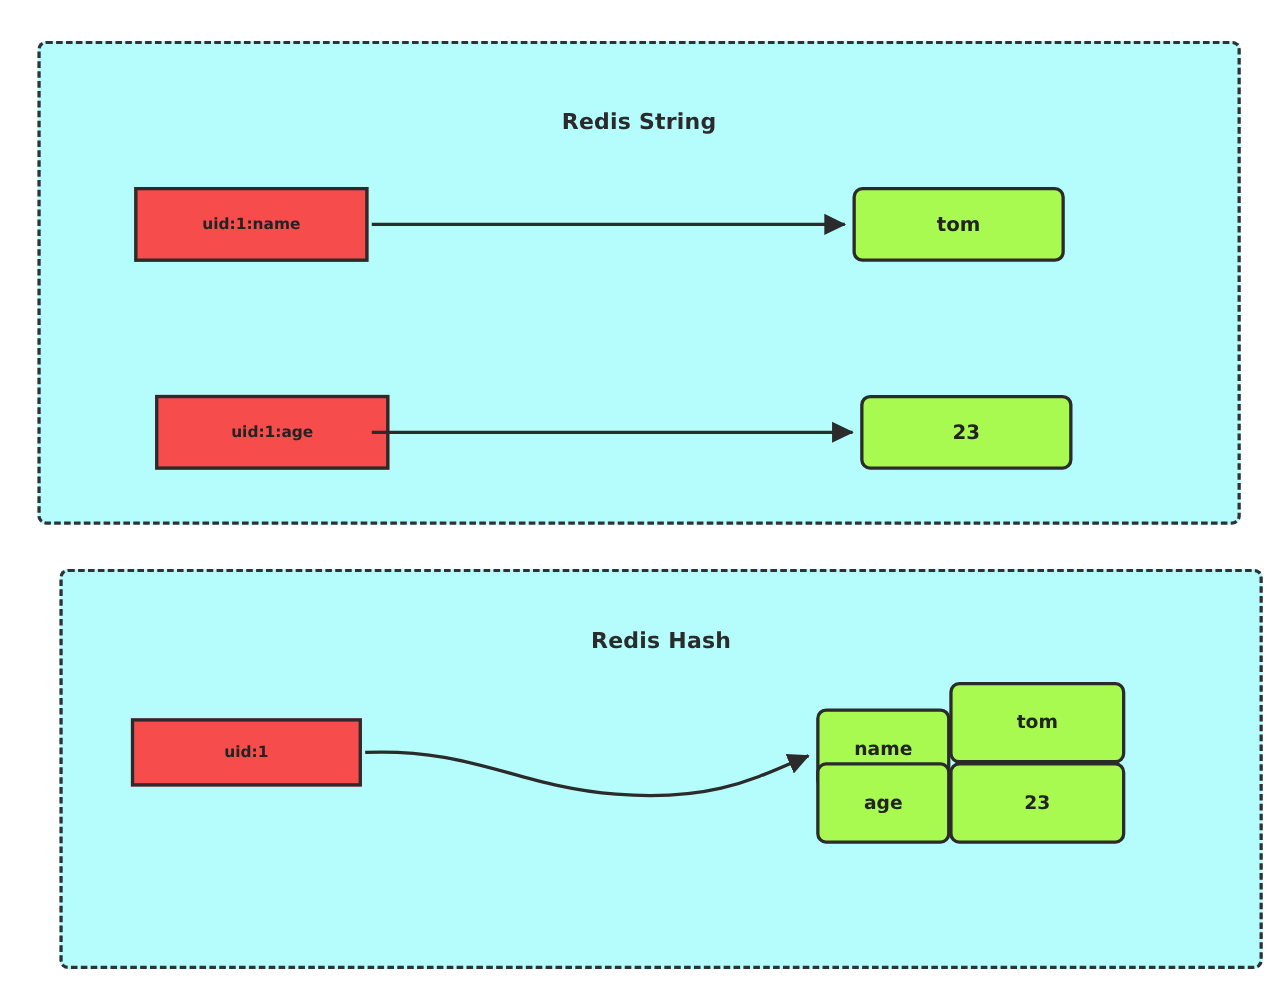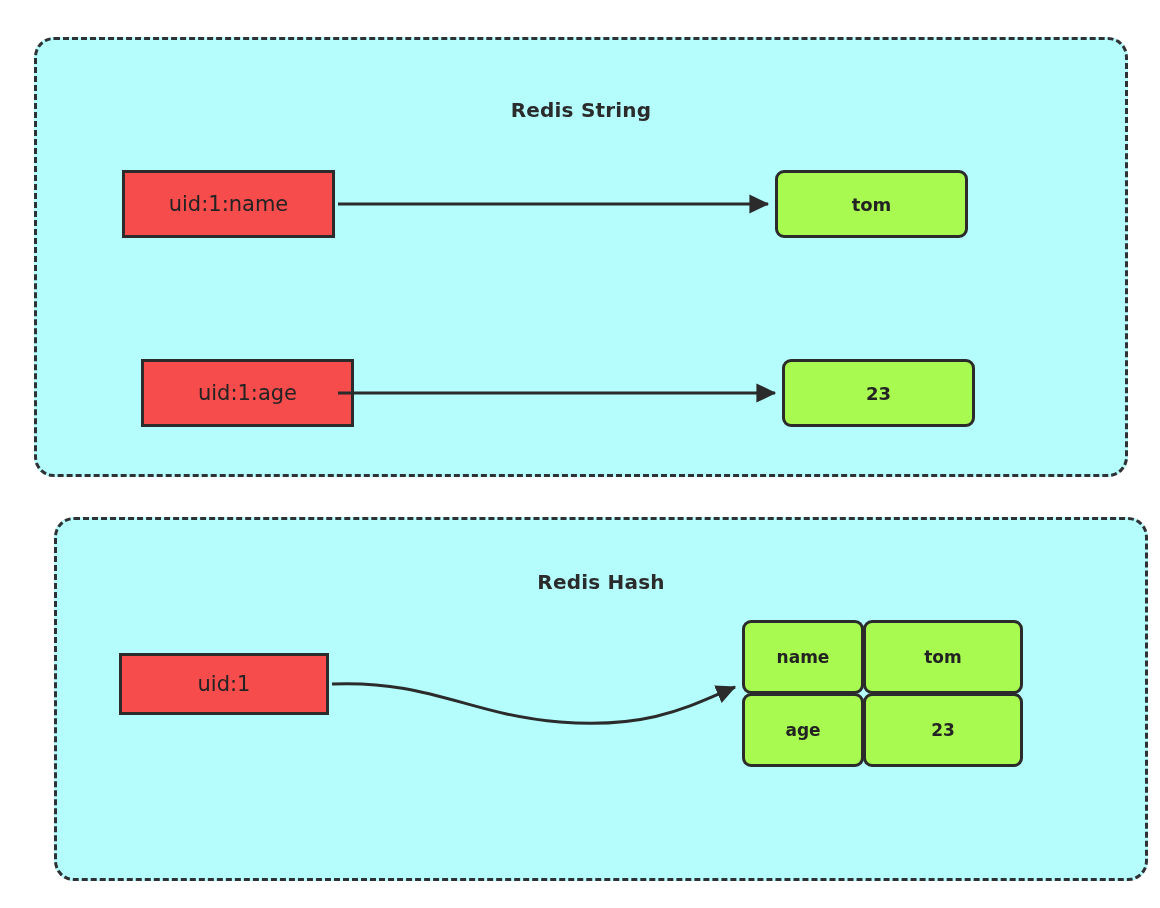--- a/index.html
+++ b/index.html
@@ -17,21 +17,21 @@
 
   #diagram-root {
     position: absolute;
     inset: 0;
   }
 
   .panel {
     position: absolute;
     background: #b5fdfd;
     border: 3px dashed #2f3235;
-    border-radius: 20px;
+    border-radius: 8px;
     box-sizing: border-box;
   }
   #panel-string { left: 34px; top: 37px;  width: 1094px; height: 440px; }
   #panel-hash   { left: 34px; top: 517px; width: 1094px; height: 364px; margin-left: 20px; }
 
   .panel-title {
     position: absolute;
     left: 0;
     right: 0;
     text-align: center;
@@ -45,22 +45,22 @@
 
   
   .key-box {
     position: absolute;
     background: #f74c4c;
     border: 3px solid #2b2b2b;
     box-sizing: border-box;
     display: flex;
     align-items: center;
     justify-content: center;
-    font-size: 21px;
-    font-weight: normal;
+    font-size: 14px;
+    font-weight: bold;
     color: #232323;
   }
 
   
   .val-box {
     position: absolute;
     background: #a8fa50;
     border: 3px solid #2b2b2b;
     border-radius: 9px;
     box-sizing: border-box;
@@ -100,21 +100,21 @@
   #key-name { left: 122px; top: 170px; width: 213px; height: 68px; }
   #val-tom  { left: 775px; top: 170px; width: 193px; height: 68px; }
 
   
   #key-age  { left: 122px; top: 359px; width: 213px; height: 68px; margin-left: 19px; }
   #val-23   { left: 782px; top: 359px; width: 193px; height: 68px; }
 
   
   #key-uid1 { left: 119px; top: 653px; width: 210px; height: 62px; }
 
-  #cell-field-name { left: 742px; top: 620px; width: 122px; height: 74px; }
+  #cell-field-name { left: 742px; top: 644px; width: 122px; height: 74px; }
   #cell-value-tom  { left: 863px; top: 620px; width: 160px; height: 74px; }
   #cell-field-age  { left: 742px; top: 693px; width: 122px; height: 74px; }
   #cell-value-23   { left: 863px; top: 693px; width: 160px; height: 74px; }
 </style>
 </head>
 <body>
 
 <div id="diagram-root">
 
   <div class="panel" id="panel-string">

